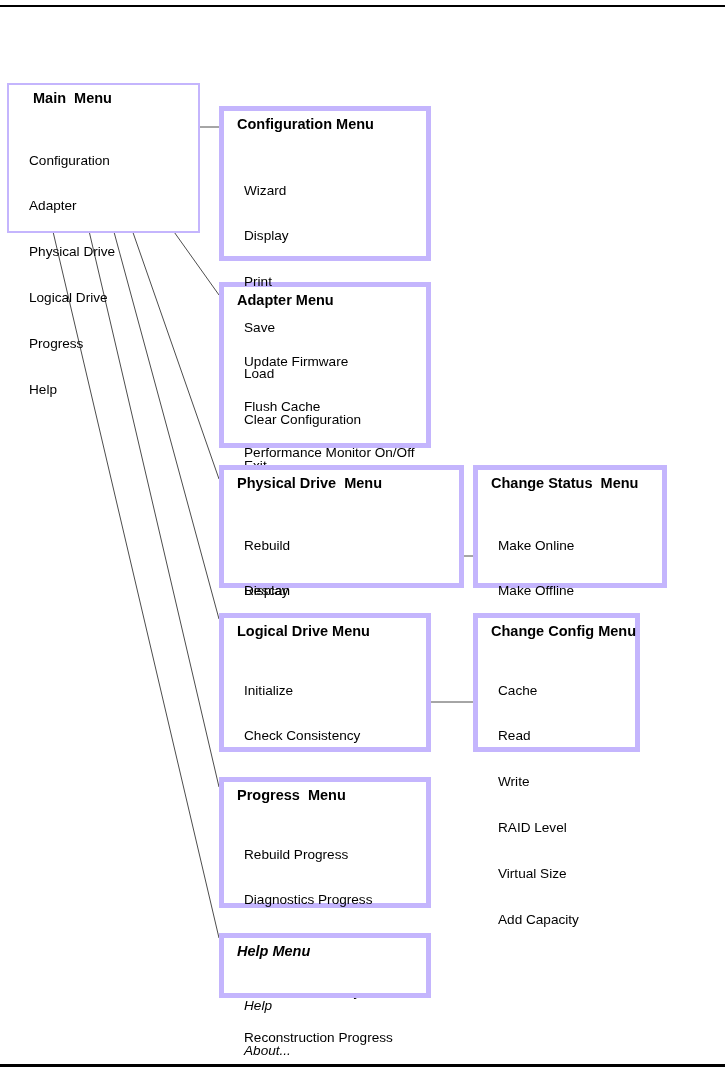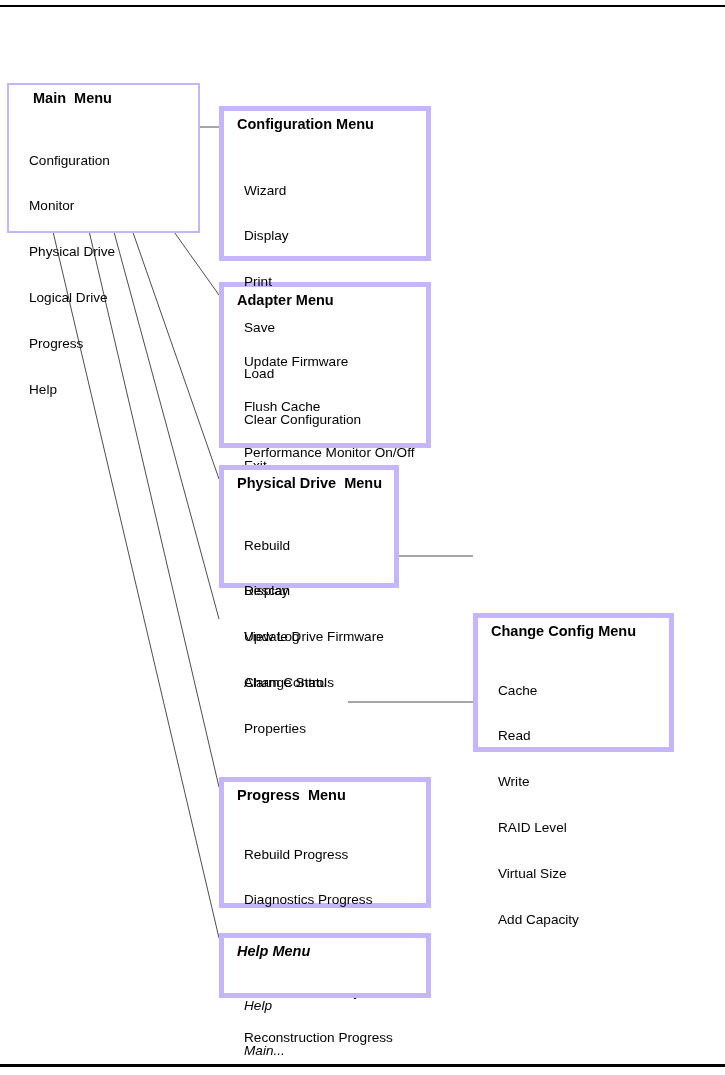--- a/index.html
+++ b/index.html
@@ -34,24 +34,24 @@
 
   .menu-box {
     position: absolute;
     box-sizing: border-box;
     border: 5px solid #c4b5fd;
     background: #ffffff;
   }
   #box-main { left: 7px; top: 83px; width: 193px; height: 150px; border-width: 2px; }
   #box-configuration { left: 219px; top: 106px; width: 212px; height: 155px; }
   #box-adapter { left: 219px; top: 282px; width: 212px; height: 166px; }
-  #box-physical { left: 219px; top: 465px; width: 180px; height: 123px; }
+  #box-physical { left: 219px; top: 465px; width: 245px; height: 123px; }
   #box-change-status { left: 473px; top: 465px; width: 194px; height: 123px; }
   #box-logical { left: 219px; top: 613px; width: 212px; height: 139px; }
-  #box-change-config { left: 473px; top: 613px; width: 201px; height: 139px; }
+  #box-change-config { left: 473px; top: 613px; width: 167px; height: 139px; }
   #box-progress { left: 219px; top: 777px; width: 212px; height: 131px; }
   #box-help { left: 219px; top: 933px; width: 212px; height: 65px; font-style: italic; }
 
   .menu-title {
     margin: 5px 0 0 0;
     padding-left: 13px;
     font-size: 14.5px;
     font-weight: bold;
     line-height: 17px;
     white-space: pre;
@@ -93,21 +93,21 @@
       <line x1="47" y1="206" x2="219" y2="938"></line>
       <line x1="334" y1="556" x2="473" y2="556"></line>
       <line x1="348" y1="702" x2="473" y2="702"></line>
     </g>
   </svg>
 
   <div class="menu-box" id="box-main">
     <div class="menu-title">Main  Menu</div>
     <ul class="menu-items">
       <li>Configuration</li>
-      <li>Monitor</li>
+      <li>Adapter</li>
       <li>Physical Drive</li>
       <li>Logical Drive</li>
       <li>Progress</li>
       <li>Help</li>
     </ul>
   </div>
 
   <div class="menu-box" id="box-adapter">
     <div class="menu-title">Adapter Menu</div>
     <ul class="menu-items">
@@ -139,21 +139,40 @@
     <div class="menu-title">Physical Drive  Menu</div>
     <ul class="menu-items">
       <li>Rebuild</li>
       <li>Display</li>
       <li>Update Drive Firmware</li>
       <li>Change Status</li>
       <li>Properties</li>
     </ul>
   </div>
 
-
+  <div class="menu-box" id="box-change-status">
+    <div class="menu-title">Change Status  Menu</div>
+    <ul class="menu-items">
+      <li>Make Online</li>
+      <li>Make Offline</li>
+      <li>Spin Up</li>
+      <li>Spin Down</li>
+      <li>Make Hot Spare</li>
+    </ul>
+  </div>
+
+  <div class="menu-box" id="box-logical">
+    <div class="menu-title">Logical Drive Menu</div>
+    <ul class="menu-items">
+      <li>Initialize</li>
+      <li>Check Consistency</li>
+      <li>Properties</li>
+      <li>Change Config</li>
+    </ul>
+  </div>
 
   <div class="menu-box" id="box-change-config">
     <div class="menu-title">Change Config Menu</div>
     <ul class="menu-items">
       <li>Cache</li>
       <li>Read</li>
       <li>Write</li>
       <li>RAID Level</li>
       <li>Virtual Size</li>
       <li>Add Capacity</li>
@@ -169,19 +188,19 @@
       <li>Check Consistency</li>
       <li>Reconstruction Progress</li>
       <li>Performance Monitor</li>
     </ul>
   </div>
 
   <div class="menu-box" id="box-help">
     <div class="menu-title">Help Menu</div>
     <ul class="menu-items">
       <li>Help</li>
-      <li>Main...</li>
+      <li>About...</li>
     </ul>
   </div>
 
   <div id="bottom-rule" class="rule"></div>
 
 </div>
 
 </body></html>

